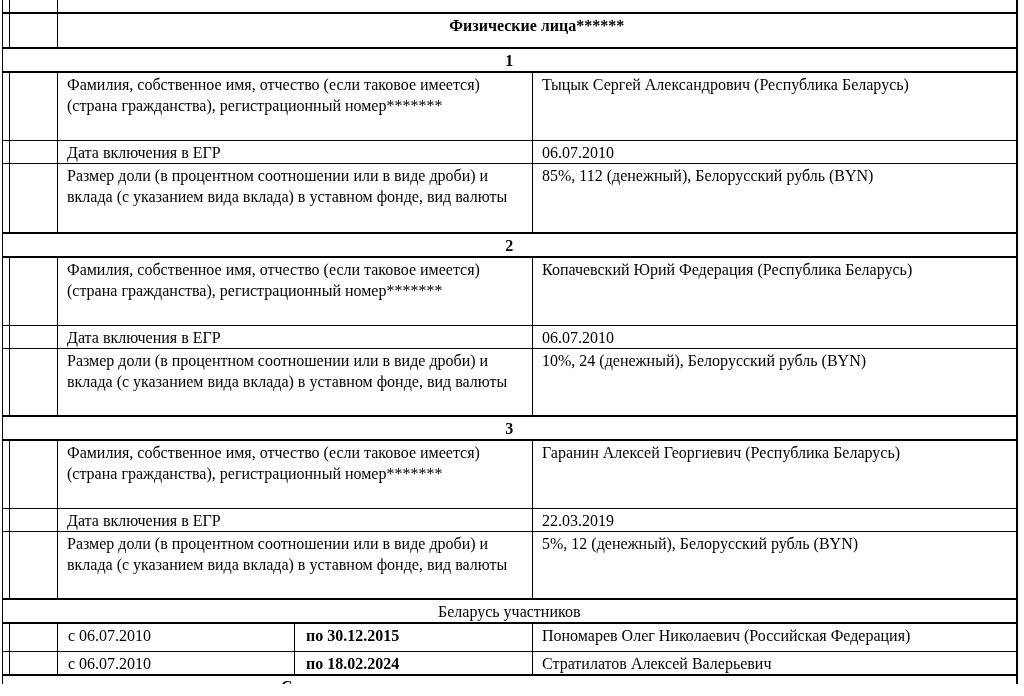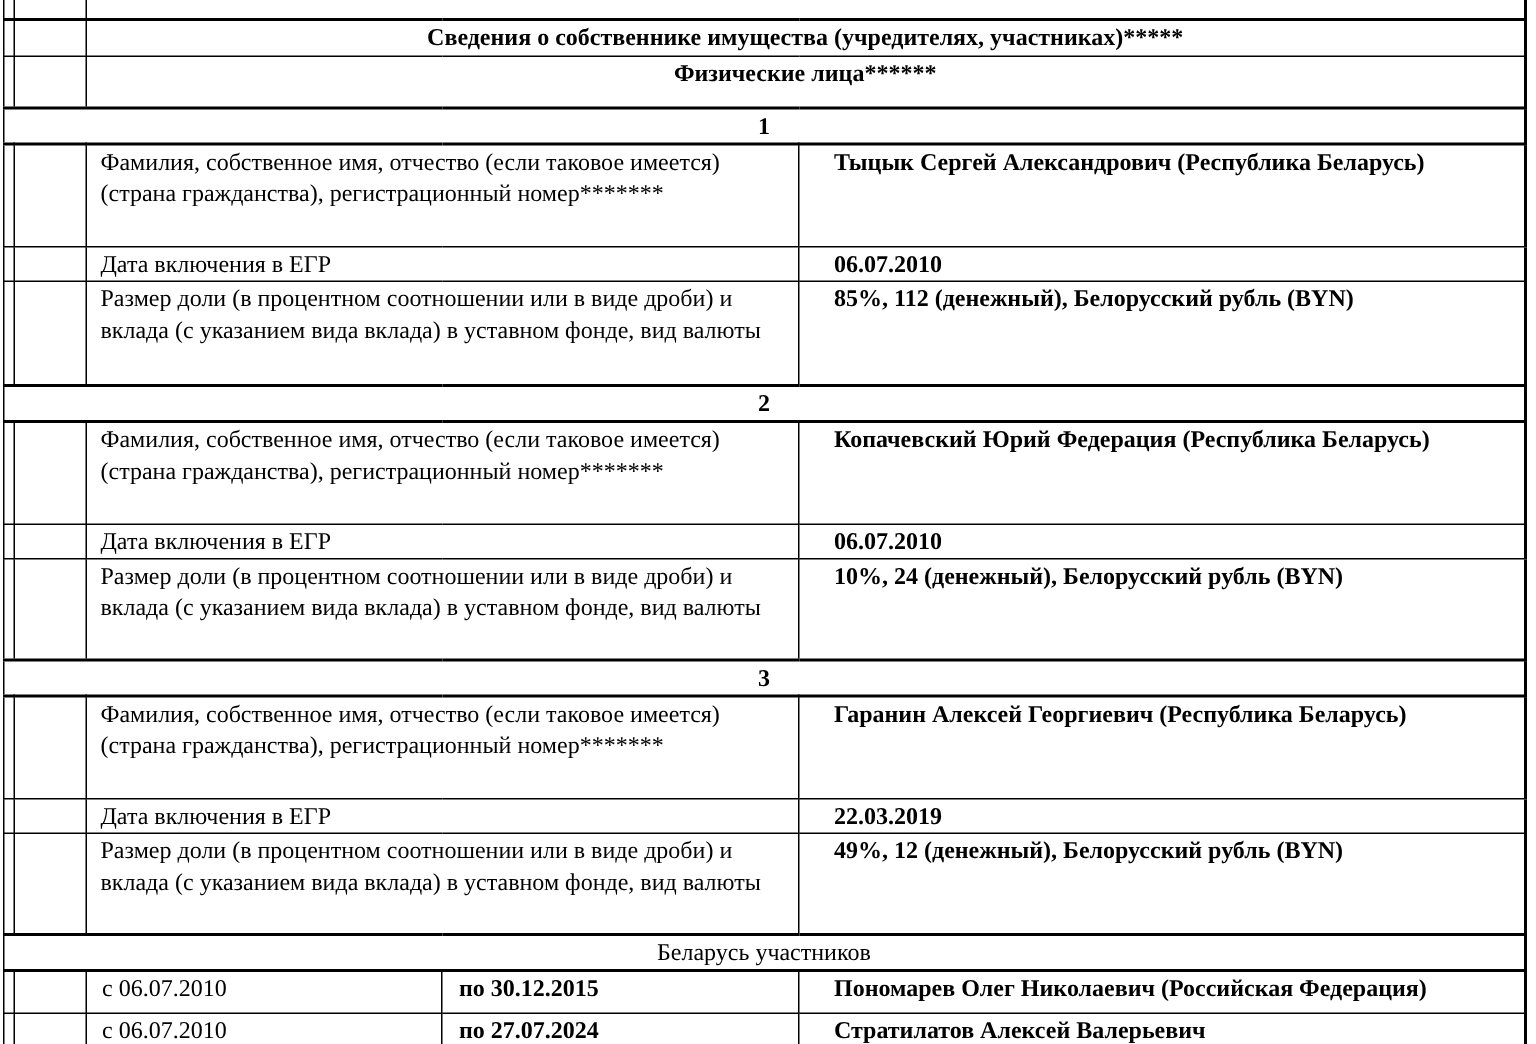--- a/index.html
+++ b/index.html
@@ -49,21 +49,21 @@
     font-weight: bold;
     text-align: center;
     padding-left: 0;
     padding-right: 0;
   }
   td.histtitle {
     text-align: center;
     padding-left: 0;
     padding-right: 0;
   }
-  td.value { padding-left: 23px; font-weight: bold; }
+  td.value { padding-left: 9px; }
   td.from { padding-left: 10px; }
   td.to { padding-left: 11px; font-weight: bold; }
 
   .cut {
     height: 8px;
     overflow: hidden;
     padding-left: 278px;
   }
   .cut span {
     display: inline-block;
@@ -83,25 +83,20 @@
       <col class="c5">
   </colgroup>
 
   <tbody>
       <tr class="partial-top b2" style="height:13px">
     <td></td>
     <td></td>
     <td colspan="3" class="end"></td>
   </tr>
 
-  <tr style="height:24px">
-    <td></td>
-    <td></td>
-    <td colspan="3" class="titlecell end">Сведения о собственнике имущества (учредителях, участниках)*****</td>
-  </tr>
   <tr class="b2" style="height:35px">
     <td></td>
     <td></td>
     <td colspan="3" class="titlecell end">Физические лица******</td>
   </tr>
 
   <tr class="b2" style="height:23px">
     <td colspan="5" class="sec end">1</td>
   </tr>
   <tr style="height:68px">
@@ -157,38 +152,38 @@
   <tr style="height:23px">
     <td></td>
     <td></td>
     <td colspan="2">Дата включения в ЕГР</td>
     <td class="value end">22.03.2019</td>
   </tr>
   <tr class="b2" style="height:68px">
     <td></td>
     <td></td>
     <td colspan="2">Размер доли (в процентном соотношении или в виде дроби) и вклада (с указанием вида вклада) в уставном фонде, вид валюты</td>
-    <td class="value end">49%, 12 (денежный), Белорусский рубль (BYN)</td>
+    <td class="value end">5%, 12 (денежный), Белорусский рубль (BYN)</td>
   </tr>
 
   <tr class="b2" style="height:23px">
     <td colspan="5" class="histtitle end">Беларусь участников</td>
   </tr>
   <tr style="height:28px">
     <td></td>
     <td></td>
     <td class="from">с 06.07.2010</td>
     <td class="to">по 30.12.2015</td>
     <td class="value end">Пономарев Олег Николаевич (Российская Федерация)</td>
   </tr>
   <tr class="b2" style="height:21px">
     <td></td>
     <td></td>
     <td class="from">с 06.07.2010</td>
-    <td class="to">по 27.07.2024</td>
+    <td class="to">по 18.02.2024</td>
     <td class="value end">Стратилатов Алексей Валерьевич</td>
   </tr>
 
   <tr class="partial-bottom" style="height:9px">
     <td colspan="5" class="end" style="padding:0">
       <div class="cut"><span>С</span></div>
     </td>
   </tr>
 </tbody>
   </table>

